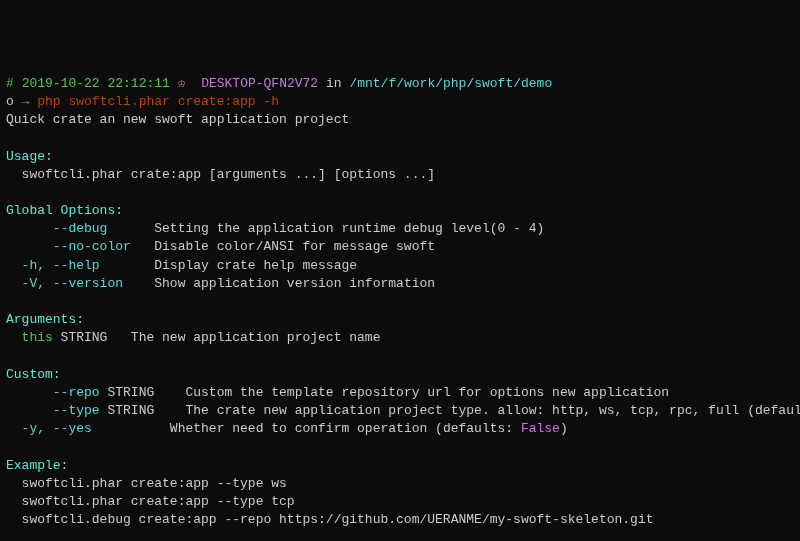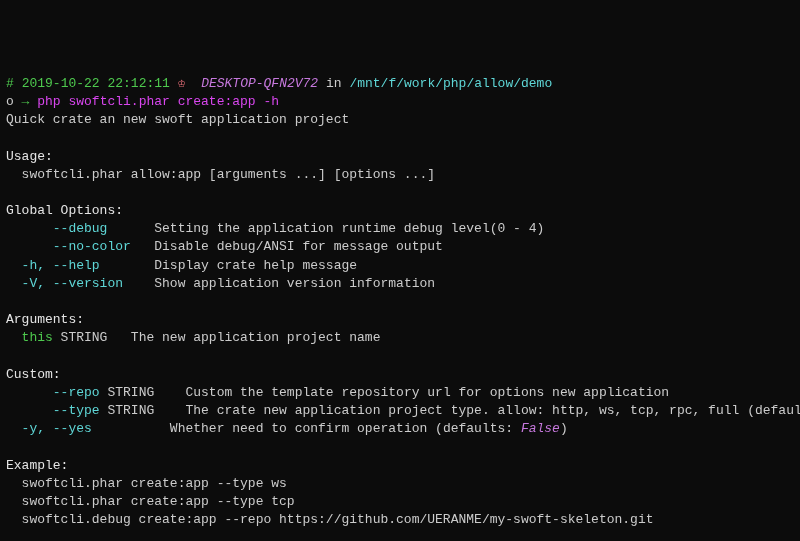--- a/index.html
+++ b/index.html
@@ -11,39 +11,39 @@
       line-height: 1.4;
       padding: 2px 6px;
       width: 800px;
       height: 541px;
       overflow: hidden;
       white-space: pre;
     }
     .green { color: #4ec94e; }
     .cyan { color: #5fd7d7; }
     .red { color: #e06c75; }
-    .magenta { color: #c678dd; font-style: italic; }
-    .yellow { color: #e5e5e5; }
-    .white { color: #d946ef; }
+    .magenta { color: #c678dd; }
+    .yellow { color: #5eead4; }
+    .white { color: #c2410c; }
   </style>
 </head>
 <body>
 
 
 
-<div><span class="green">#</span> <span class="green">2019-10-22</span> <span class="green">22:12:11</span> <span class="red">♔</span>  <span class="magenta">DESKTOP-QFN2V72</span><span> in </span><span class="cyan">/mnt/f/work/php/allow/demo</span>
+<div><span class="green">#</span> <span class="green">2019-10-22</span> <span class="green">22:12:11</span> <span class="red">♔</span>  <span class="magenta">DESKTOP-QFN2V72</span><span> in </span><span class="cyan">/mnt/f/work/php/swoft/demo</span>
 <span>o </span><span class="green">→ </span><span class="white">php swoftcli.phar create:app -h</span>
 <span>Quick crate an new swoft application project</span>
 
 <span class="yellow">Usage:</span>
-<span>  swoftcli.phar allow:app [arguments ...] [options ...]</span>
+<span>  swoftcli.phar crate:app [arguments ...] [options ...]</span>
 
 <span class="yellow">Global Options:</span>
 <span class="cyan">      --debug</span><span>      Setting the application runtime debug level(0 - 4)</span>
-<span class="cyan">      --no-color</span><span>   Disable debug/ANSI for message output</span>
+<span class="cyan">      --no-color</span><span>   Disable color/ANSI for message swoft</span>
 <span class="cyan">  -h, --help</span><span>       Display crate help message</span>
 <span class="cyan">  -V, --version</span><span>    Show application version information</span>
 
 <span class="yellow">Arguments:</span>
 <span class="green">  this</span><span> STRING</span><span>   The new application project name</span>
 
 <span class="yellow">Custom:</span>
 <span class="cyan">      --repo</span><span> STRING</span><span>    Custom the template repository url for options new application</span>
 <span class="cyan">      --type</span><span> STRING</span><span>    The crate new application project type. allow: http, ws, tcp, rpc, full (defaults: </span>
 <span class="cyan">  -y, --yes</span><span>          Whether need to confirm operation (defaults: </span><span class="magenta">False</span><span>)</span>

